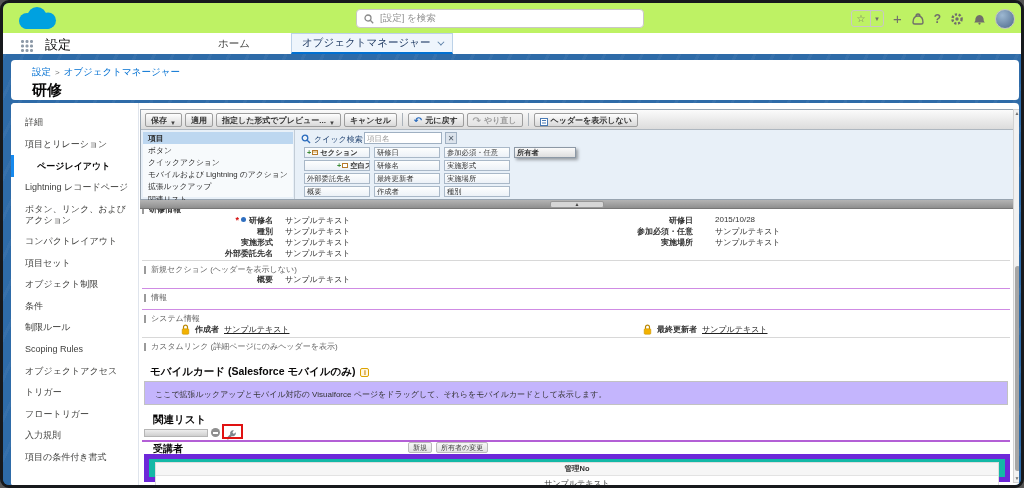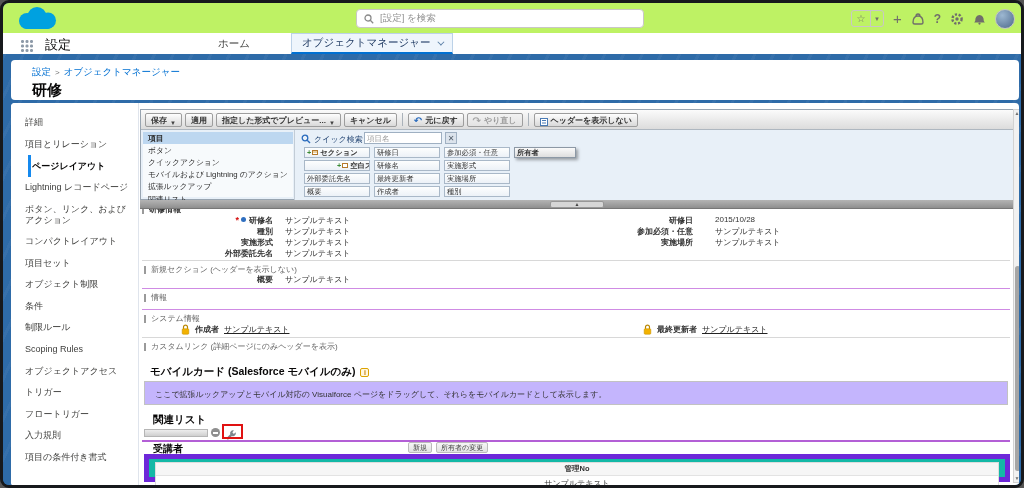--- a/index.html
+++ b/index.html
@@ -39,37 +39,37 @@
   .crumb-card { left:8px; top:57px; width:1008px; height:40px; padding:6px 21px; }
   .crumbs { font-size:9.5px; }
   .crumbs a { color:#0070d2; text-decoration:none; }
   .crumb-sep { color:#747474; font-size:8px; margin:0 4px; }
   .obj-title { font-size:15px; font-weight:bold; color:#080707; margin-top:2px; }
   .main-card { left:8px; top:100px; width:1008px; height:383px; overflow:hidden; }
   
   .sidebar { position:absolute; left:0; top:0; width:128px; height:100%; border-right:1px solid #dfe4ec; background:#fff; }
   .sidebar ul { list-style:none; padding-top:9px; }
   .sidebar li { font-size:9px; color:#3e3e3c; padding:5.4px 4px 5.4px 14px; line-height:1.2; cursor:pointer; }
-  .sidebar li.active { font-weight:bold; color:#080707; border-left:3px solid #1589ee; padding-left:1px;margin-left:17px; }
+  .sidebar li.active { font-weight:bold; color:#080707; border-left:3px solid #1589ee; padding-left:23px; }
   
   .palette { position:absolute; left:129px; top:6px; width:874px; height:91px;
     border:1px solid #98a4b0; background:#e8f0f8; }
   .pal-toolbar { height:20px; background:linear-gradient(#fbfbfb,#dcdcdc); border-bottom:1px solid #aeb7c0;
     display:flex; align-items:center; gap:3px; padding:0 4px; }
   .pbtn { display:inline-flex; align-items:flex-end; gap:3px; height:14px; padding:0 5px; font-size:8px; font-weight:bold; color:#333;
     background:linear-gradient(#fefefe,#d9d9d9); border:1px solid #9d9d9d; border-radius:2px; cursor:pointer; white-space:nowrap; }
   .pbtn.disabled { color:#9a9a9a; background:linear-gradient(#f2f2f2,#e3e3e3); }
   .tool-sep { width:1px; height:13px; background:#aab2ba; margin:0 2px; }
   .caret-dn { font-size:6px; color:#444; }
   .undo-ic { color:#2a6bbd; font-size:10px; font-weight:bold; }
   .redo-ic { color:#a7a7a7; font-size:10px; font-weight:bold; }
   .prop-ic { width:8px; height:8px; border:1px solid #4a7bb5; background:
      linear-gradient(#fff,#fff) , #cfe0f2; position:relative; }
   .prop-ic:before { content:""; position:absolute; left:1px; right:1px; top:1.5px; height:1px; background:#4a7bb5; box-shadow:0 2.5px #4a7bb5; }
-  .pal-body { position:relative; height:79px; }
+  .pal-body { position:relative; height:69px; }
   .pal-cats { position:absolute; left:2px; top:2px; width:150px; background:#f7fafc; height:65px; }
   .pal-cats div { font-size:7.8px; color:#2b2b2b; padding:0.6px 5px; white-space:nowrap; overflow:hidden; cursor:pointer; }
   .pal-cats div.sel { background:#bdd7f0; font-weight:bold; }
   .pal-items-area { position:absolute; left:153px; top:0; right:0; bottom:0; border-left:1px solid #c2ccd6; background:#e8f0f8; }
   .qf-label { position:absolute; left:19px; top:4px; font-size:8px; color:#1c3f6e; }
   .qf-input { position:absolute; left:69px; top:2px; width:78px; height:12px; border:1px solid #9fb0c2; font-size:7.5px; padding:0 2px; color:#333; }
   .qf-input::placeholder { color:#9a9a9a; }
   .qf-clear { position:absolute; left:150px; top:2px; width:12px; height:12px; background:#dbe3ec; border:1px solid #9fb0c2;
     font-size:8px; color:#55616e; display:flex; align-items:center; justify-content:center; cursor:pointer; }
   .pitem { position:absolute; width:66px; height:11px; border:1px solid #a9b8c8; background:linear-gradient(#fdfefe,#ecf1f7);

